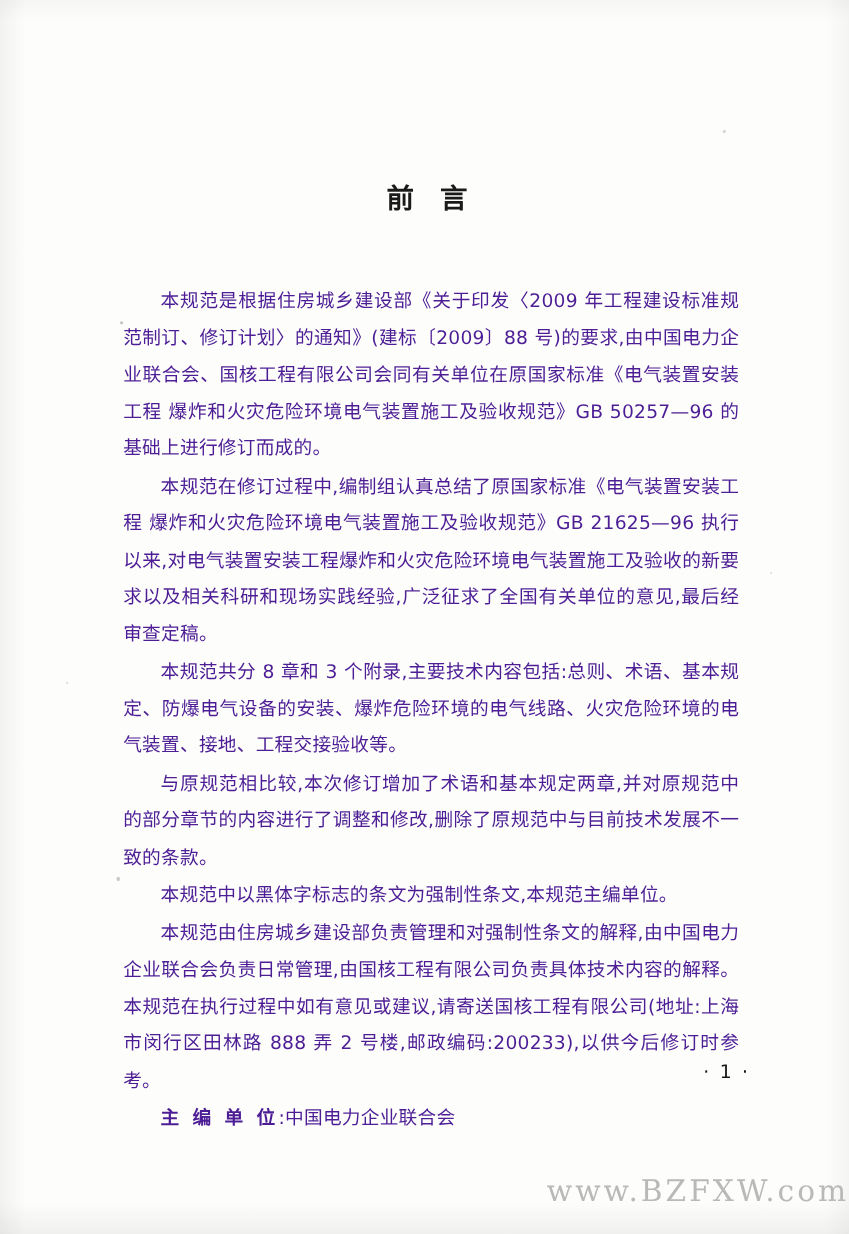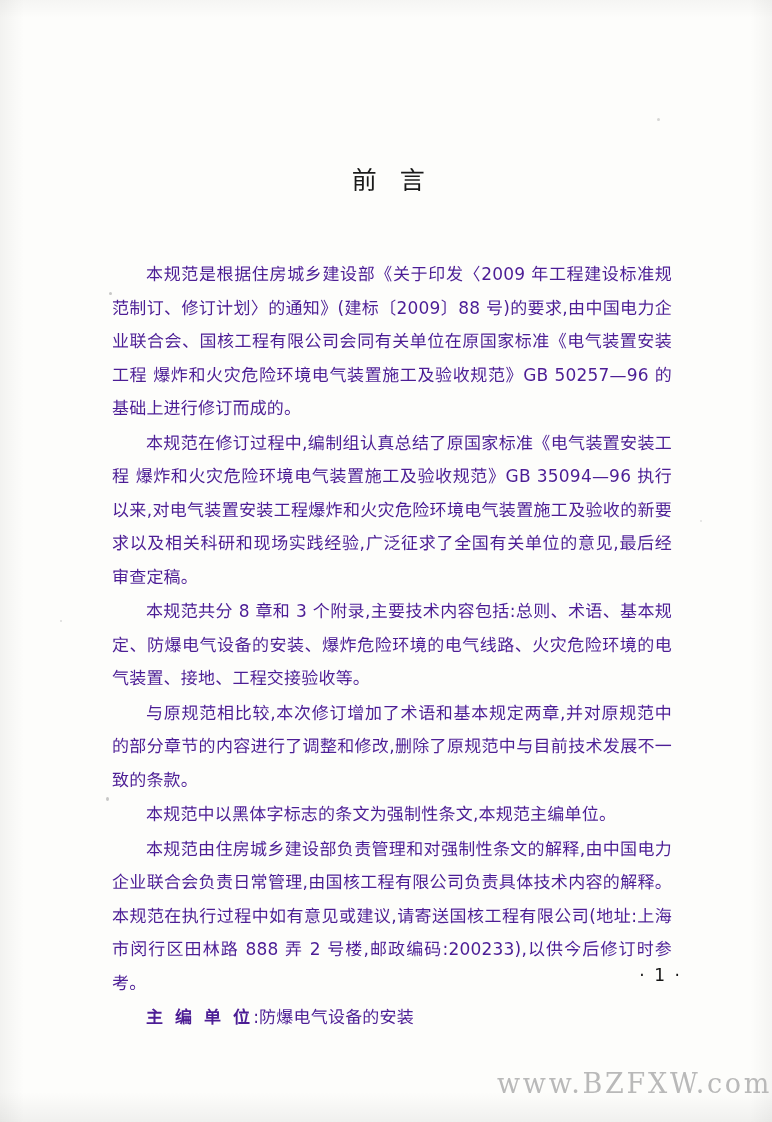--- a/index.html
+++ b/index.html
@@ -36,21 +36,21 @@
   }
   .content {
     position: absolute;
     left: 112px;
     top: 160px;
     width: 560px;
   }
   .doc-title {
     text-align: center;
     font-size: 25px;
-    font-weight: normal;
+    font-weight: bold;
     letter-spacing: 0.30em;
     color: #1a1a1a;
     margin: 0 0 62px 0;
     font-family: "DejaVu Sans", "Liberation Sans", sans-serif;
   }
   .para {
     font-size: 17px;
     line-height: 33.5px;
     color: #4c1d95;
     margin: 0 0 1px 0;
@@ -107,27 +107,27 @@
   <span class="speck s2"></span>
   <span class="speck s3"></span>
   <span class="speck s4"></span>
   <span class="speck s5"></span>
 
   <div class="content">
 
     <h1 class="doc-title">前    言</h1>
 
     <p class="para">本规范是根据住房城乡建设部《关于印发〈2009 年工程建设标准规范制订、修订计划〉的通知》(建标〔2009〕88 号)的要求,由中国电力企业联合会、国核工程有限公司会同有关单位在原国家标准《电气装置安装工程  爆炸和火灾危险环境电气装置施工及验收规范》GB 50257—96 的基础上进行修订而成的。</p>
-    <p class="para">本规范在修订过程中,编制组认真总结了原国家标准《电气装置安装工程  爆炸和火灾危险环境电气装置施工及验收规范》GB 35094—96 执行以来,对电气装置安装工程爆炸和火灾危险环境电气装置施工及验收的新要求以及相关科研和现场实践经验,广泛征求了全国有关单位的意见,最后经审查定稿。</p>
+    <p class="para">本规范在修订过程中,编制组认真总结了原国家标准《电气装置安装工程  爆炸和火灾危险环境电气装置施工及验收规范》GB 21625—96 执行以来,对电气装置安装工程爆炸和火灾危险环境电气装置施工及验收的新要求以及相关科研和现场实践经验,广泛征求了全国有关单位的意见,最后经审查定稿。</p>
     <p class="para">本规范共分 8 章和 3 个附录,主要技术内容包括:总则、术语、基本规定、防爆电气设备的安装、爆炸危险环境的电气线路、火灾危险环境的电气装置、接地、工程交接验收等。</p>
     <p class="para">与原规范相比较,本次修订增加了术语和基本规定两章,并对原规范中的部分章节的内容进行了调整和修改,删除了原规范中与目前技术发展不一致的条款。</p>
     <p class="para">本规范中以黑体字标志的条文为强制性条文,本规范主编单位。</p>
     <p class="para">本规范由住房城乡建设部负责管理和对强制性条文的解释,由中国电力企业联合会负责日常管理,由国核工程有限公司负责具体技术内容的解释。本规范在执行过程中如有意见或建议,请寄送国核工程有限公司(地址:上海市闵行区田林路 888 弄 2 号楼,邮政编码:200233),以供今后修订时参考。</p>
 
-    <p class="para"><span class="bold">主 编 单 位</span><span>:防爆电气设备的安装</span></p>
+    <p class="para"><span class="bold">主 编 单 位</span><span>:中国电力企业联合会</span></p>
 
   </div>
 
   <div class="page-number">· 1 ·</div>
 
   <div class="watermark">www.BZFXW.com</div>
 
 </div>
 
 </body></html>

